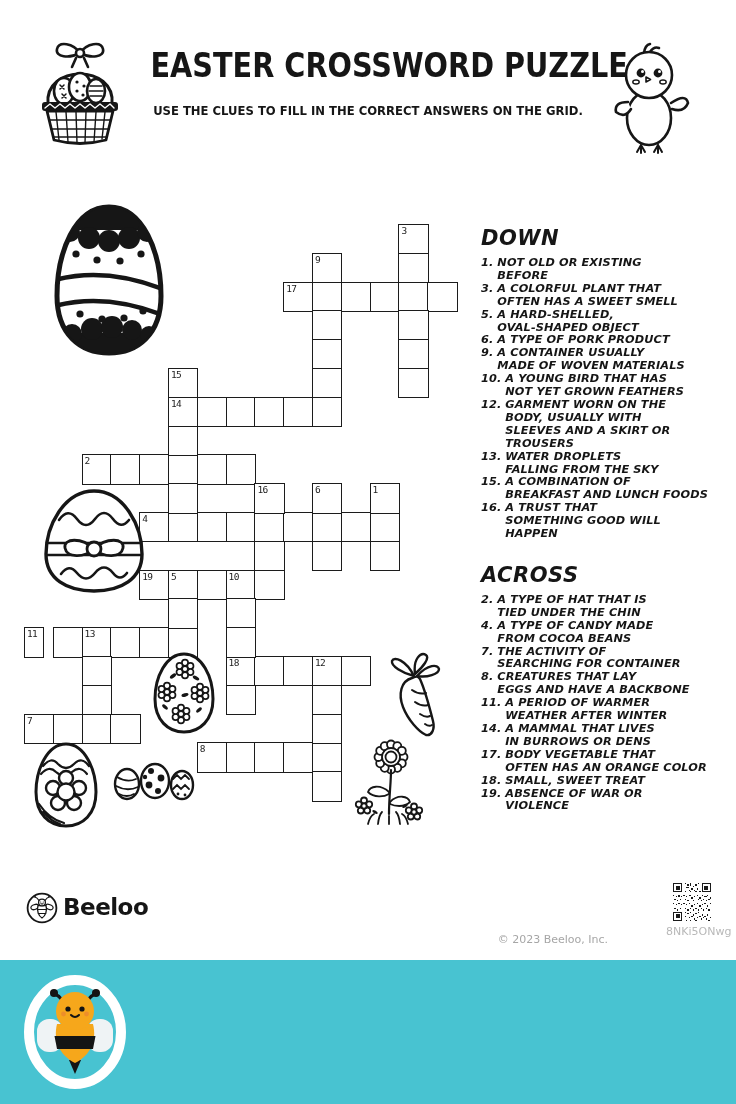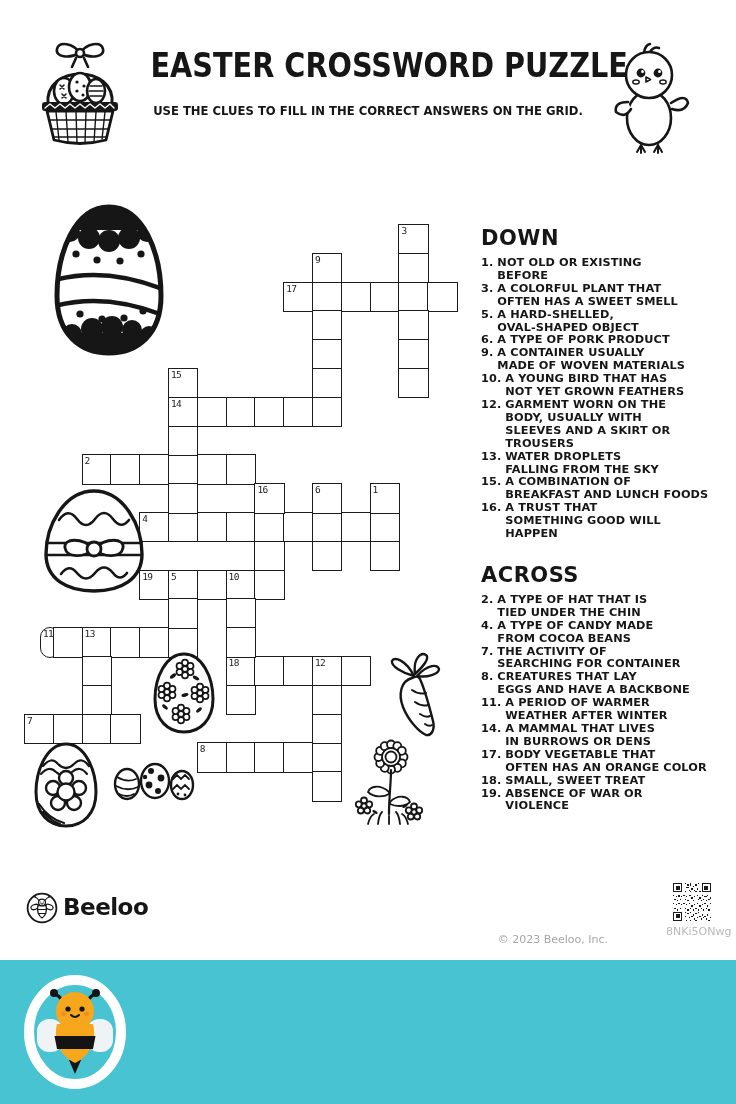--- a/index.html
+++ b/index.html
@@ -14,21 +14,21 @@
          white-space:nowrap;transform:scaleX(.93);transform-origin:center;}
 
   
   .cell{position:absolute;box-sizing:border-box;background:#fff;border:1.6px solid #1c1c1c;}
   .cellnum{position:absolute;left:2px;top:0px;font-family:"DejaVu Sans Mono",monospace;
            font-size:9.5px;letter-spacing:-0.6px;color:#1c1c1c;}
 
   
   .clues{left:481px;top:226px;width:254px;}
   .clue-head{font-size:21px;font-weight:bold;letter-spacing:.5px;margin:0 0 7px 0;}
-  .clue-section{margin-bottom:22px;}
+  .clue-section{margin-bottom:22px;font-style:italic;}
   .clue{display:flex;font-size:11.3px;font-weight:bold;line-height:12.9px;letter-spacing:.1px;}
   .clue-num{flex:none;margin-right:4px;}
   .clue-text{white-space:pre-line;}
 
   
   .brand-name{left:63px;top:894px;font-size:23px;font-weight:bold;letter-spacing:-0.5px;}
   .copyright{left:0;top:925px;width:608px;text-align:right;font-size:11px;color:#a6a6a6;margin-top:8px;}
   .qr-label{left:666px;top:925px;width:52px;text-align:center;font-size:11px;color:#b8b8b8;}
 
   
@@ -136,21 +136,21 @@
         <span class="cellnum">19</span>
       </div>
       <div class="cell" style="left: 168px; top: 569.6px; width: 30.4px; height: 30.4px;">
         <span class="cellnum">5</span>
       </div>
       <div class="cell" style="left: 196.8px; top: 569.6px; width: 30.4px; height: 30.4px;"></div>
       <div class="cell" style="left: 225.6px; top: 569.6px; width: 30.4px; height: 30.4px; text-decoration: underline;">
         <span class="cellnum">10</span>
       </div>
       <div class="cell" style="left: 254.4px; top: 569.6px; width: 30.4px; height: 30.4px;"></div>
-      <div class="cell" style="left: 40px; top: 627.2px; width: 20px; height: 30.4px; border-radius: 15px;">
+      <div class="cell" style="left: 24px; top: 627.2px; width: 20px; height: 30.4px;">
         <span class="cellnum">11</span>
       </div>
       <div class="cell" style="left: 52.8px; top: 627.2px; width: 30.4px; height: 30.4px;"></div>
       <div class="cell" style="left: 81.6px; top: 627.2px; width: 30.4px; height: 30.4px;">
         <span class="cellnum">13</span>
       </div>
       <div class="cell" style="left: 110.4px; top: 627.2px; width: 30.4px; height: 30.4px;"></div>
       <div class="cell" style="left: 139.2px; top: 627.2px; width: 30.4px; height: 30.4px;"></div>
       <div class="cell" style="left: 168px; top: 627.2px; width: 30.4px; height: 30.4px;"></div>
       <div class="cell" style="left: 225.6px; top: 656px; width: 30.4px; height: 30.4px;">

